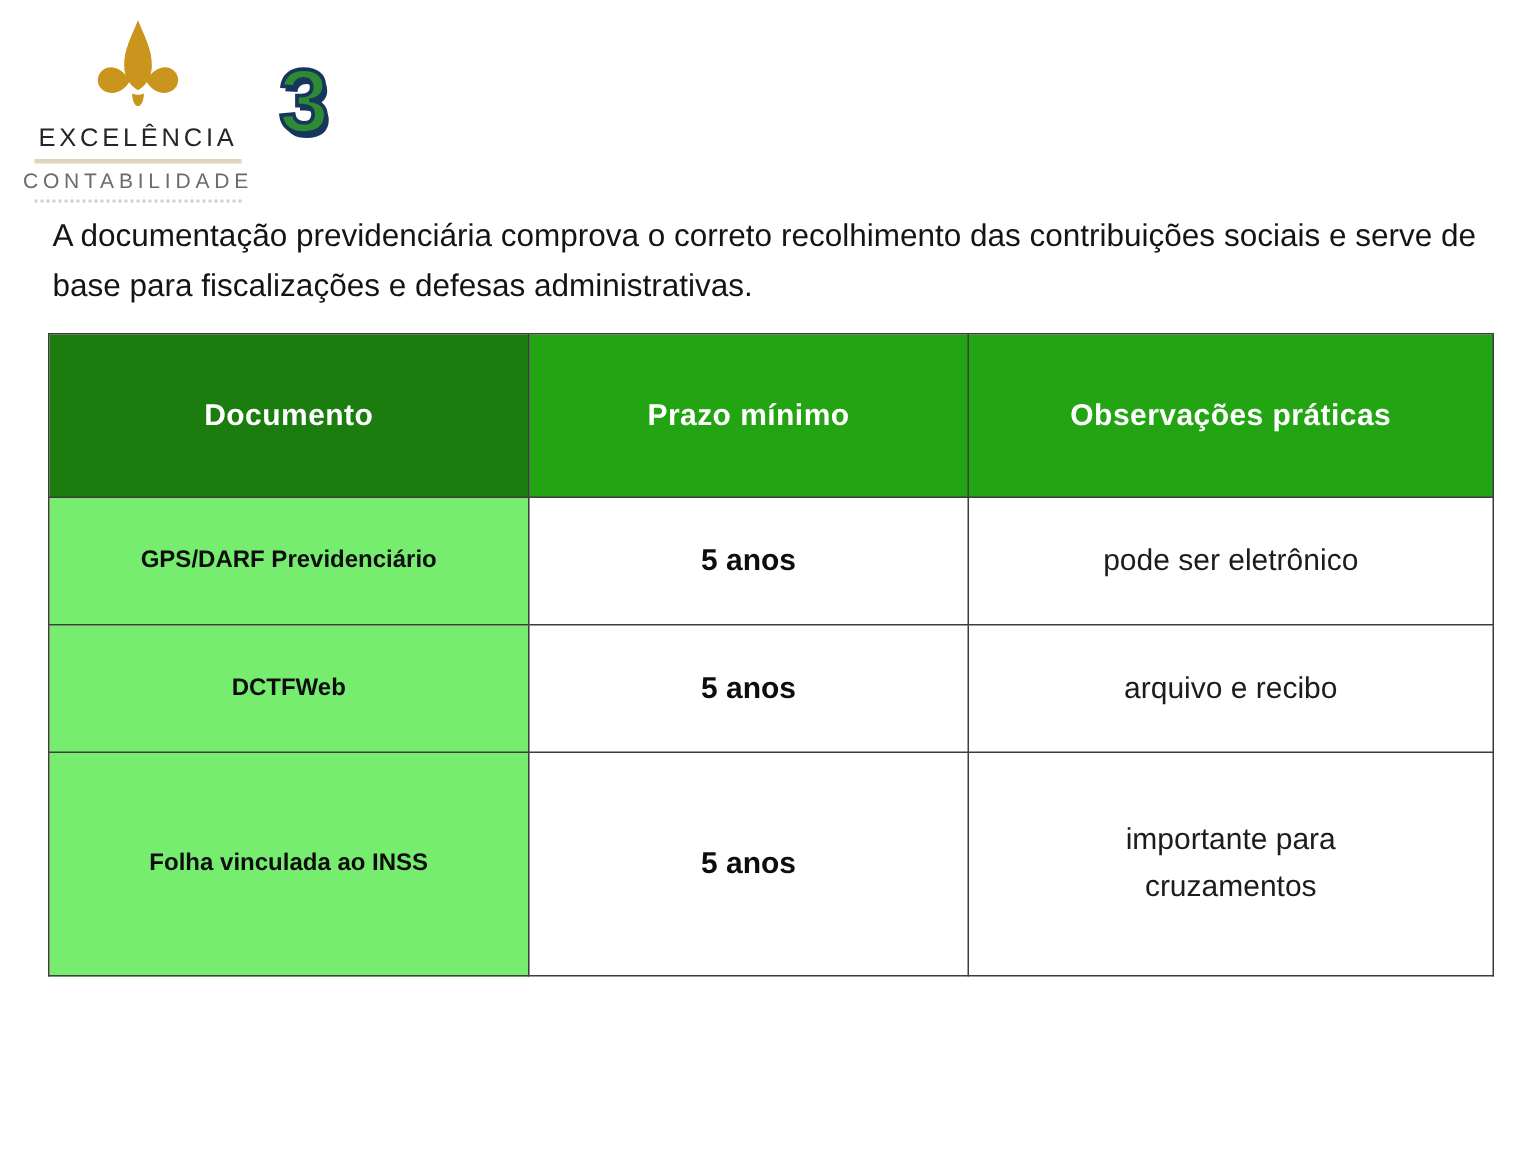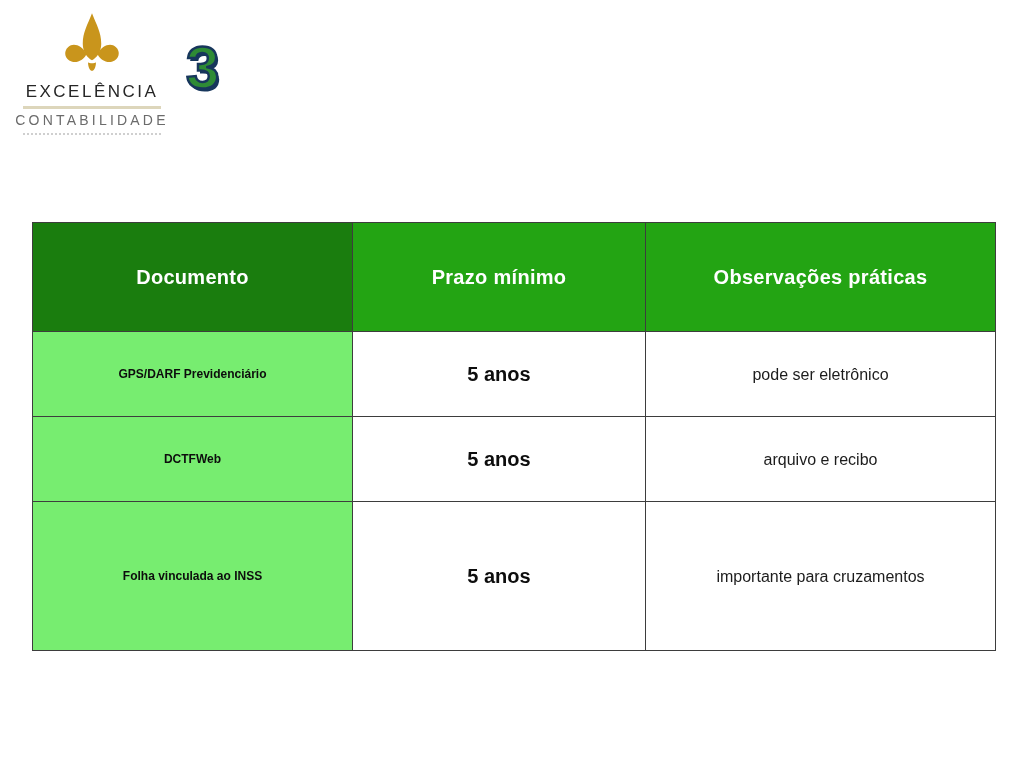--- a/index.html
+++ b/index.html
@@ -120,34 +120,34 @@
   }
   th.hd-bright {
     background: #23a413;
     color: #ffffff;
     font-size: 20px;
     font-weight: 700;
     letter-spacing: 0.3px;
   }
   td.cell-doc {
     background: #77ed70;
-    font-size: 12px;
+    font-size: 16px;
     font-weight: 700;
     color: #0d0d0d;
     margin-left: 20px;
   }
   td.cell-prazo {
     background: #ffffff;
     font-size: 20px;
     font-weight: 700;
     color: #0d0d0d;
   }
   td.cell-obs {
     background: #ffffff;
-    font-size: 16px;
+    font-size: 20px;
     font-weight: 400;
     color: #1c1c1c;
     line-height: 31px;
   }
   td.cell-obs .obs-text {
     display: inline-block;
     max-width: 235px;
   }
 </style>
 </head>
@@ -167,20 +167,21 @@
     <div class="brand-name">EXCELÊNCIA</div>
     <div class="brand-rule"></div>
     <div class="brand-sub">CONTABILIDADE</div>
     <div class="brand-dotted"></div>
   </div>
 
   <div class="heading">
     <span class="heading-number">3</span>
   </div>
 
+  <p class="intro">A documentação previdenciária comprova o correto recolhimento das contribuições sociais e serve de base para fiscalizações e defesas administrativas.</p>
 
   <table class="doc-table">
     <colgroup>
         <col class="c1">
         <col class="c2">
         <col class="c3">
       </colgroup>
     <thead>
       <tr>
         <th class="hd-dark">Documento</th>

